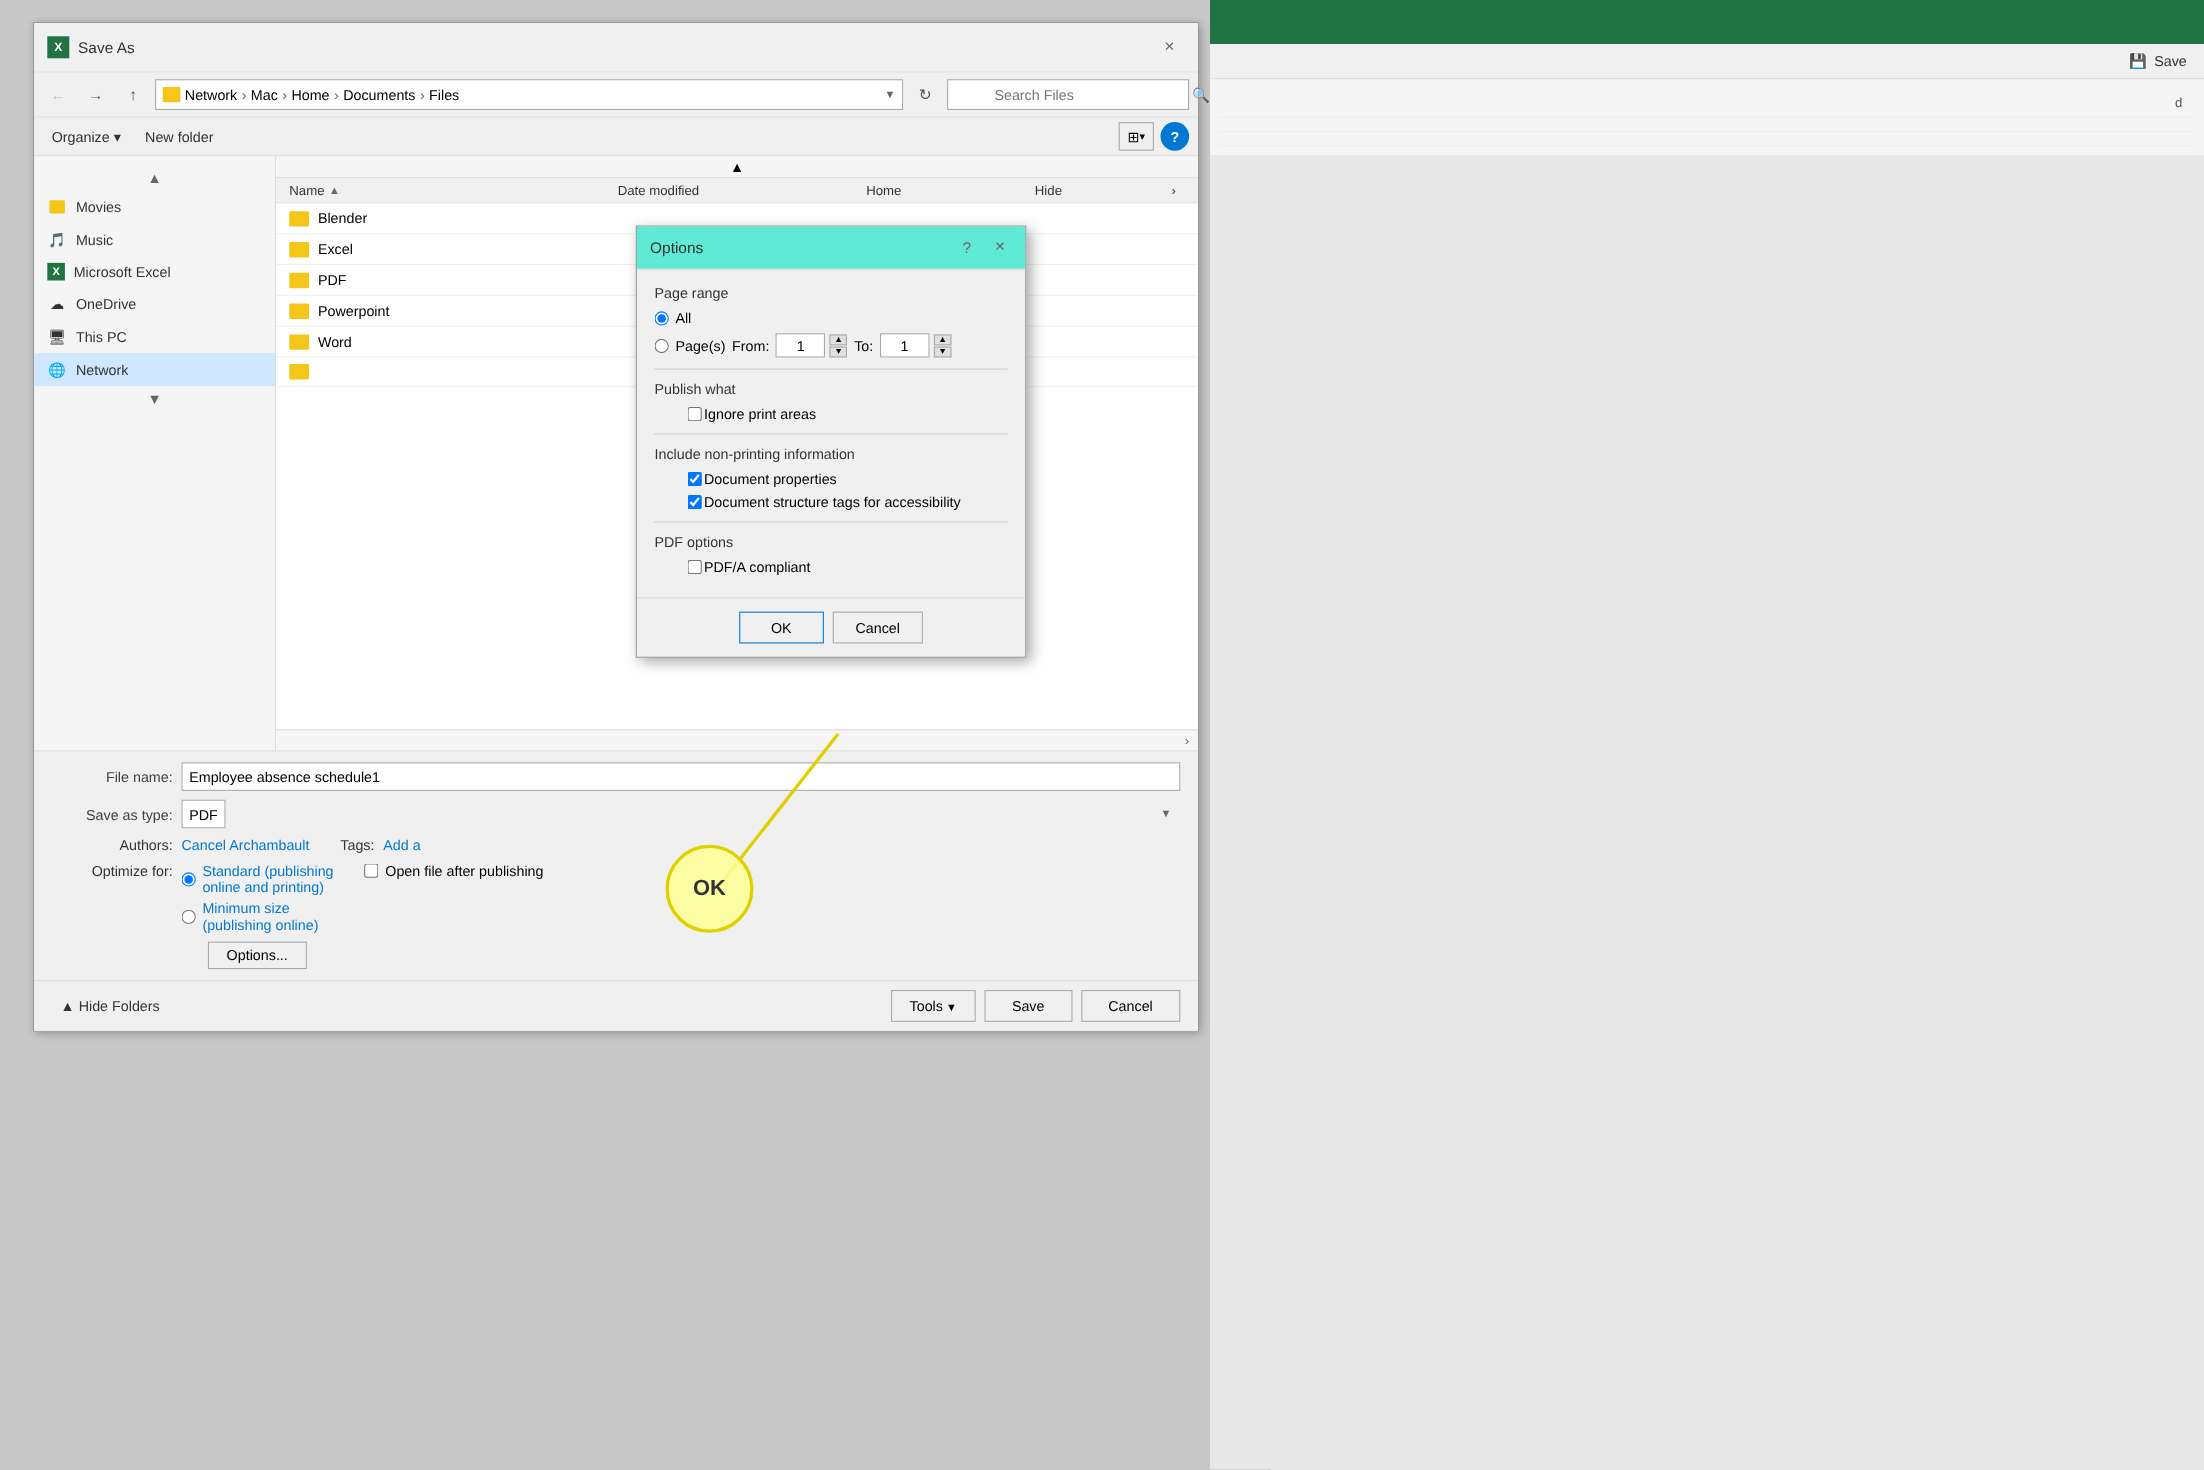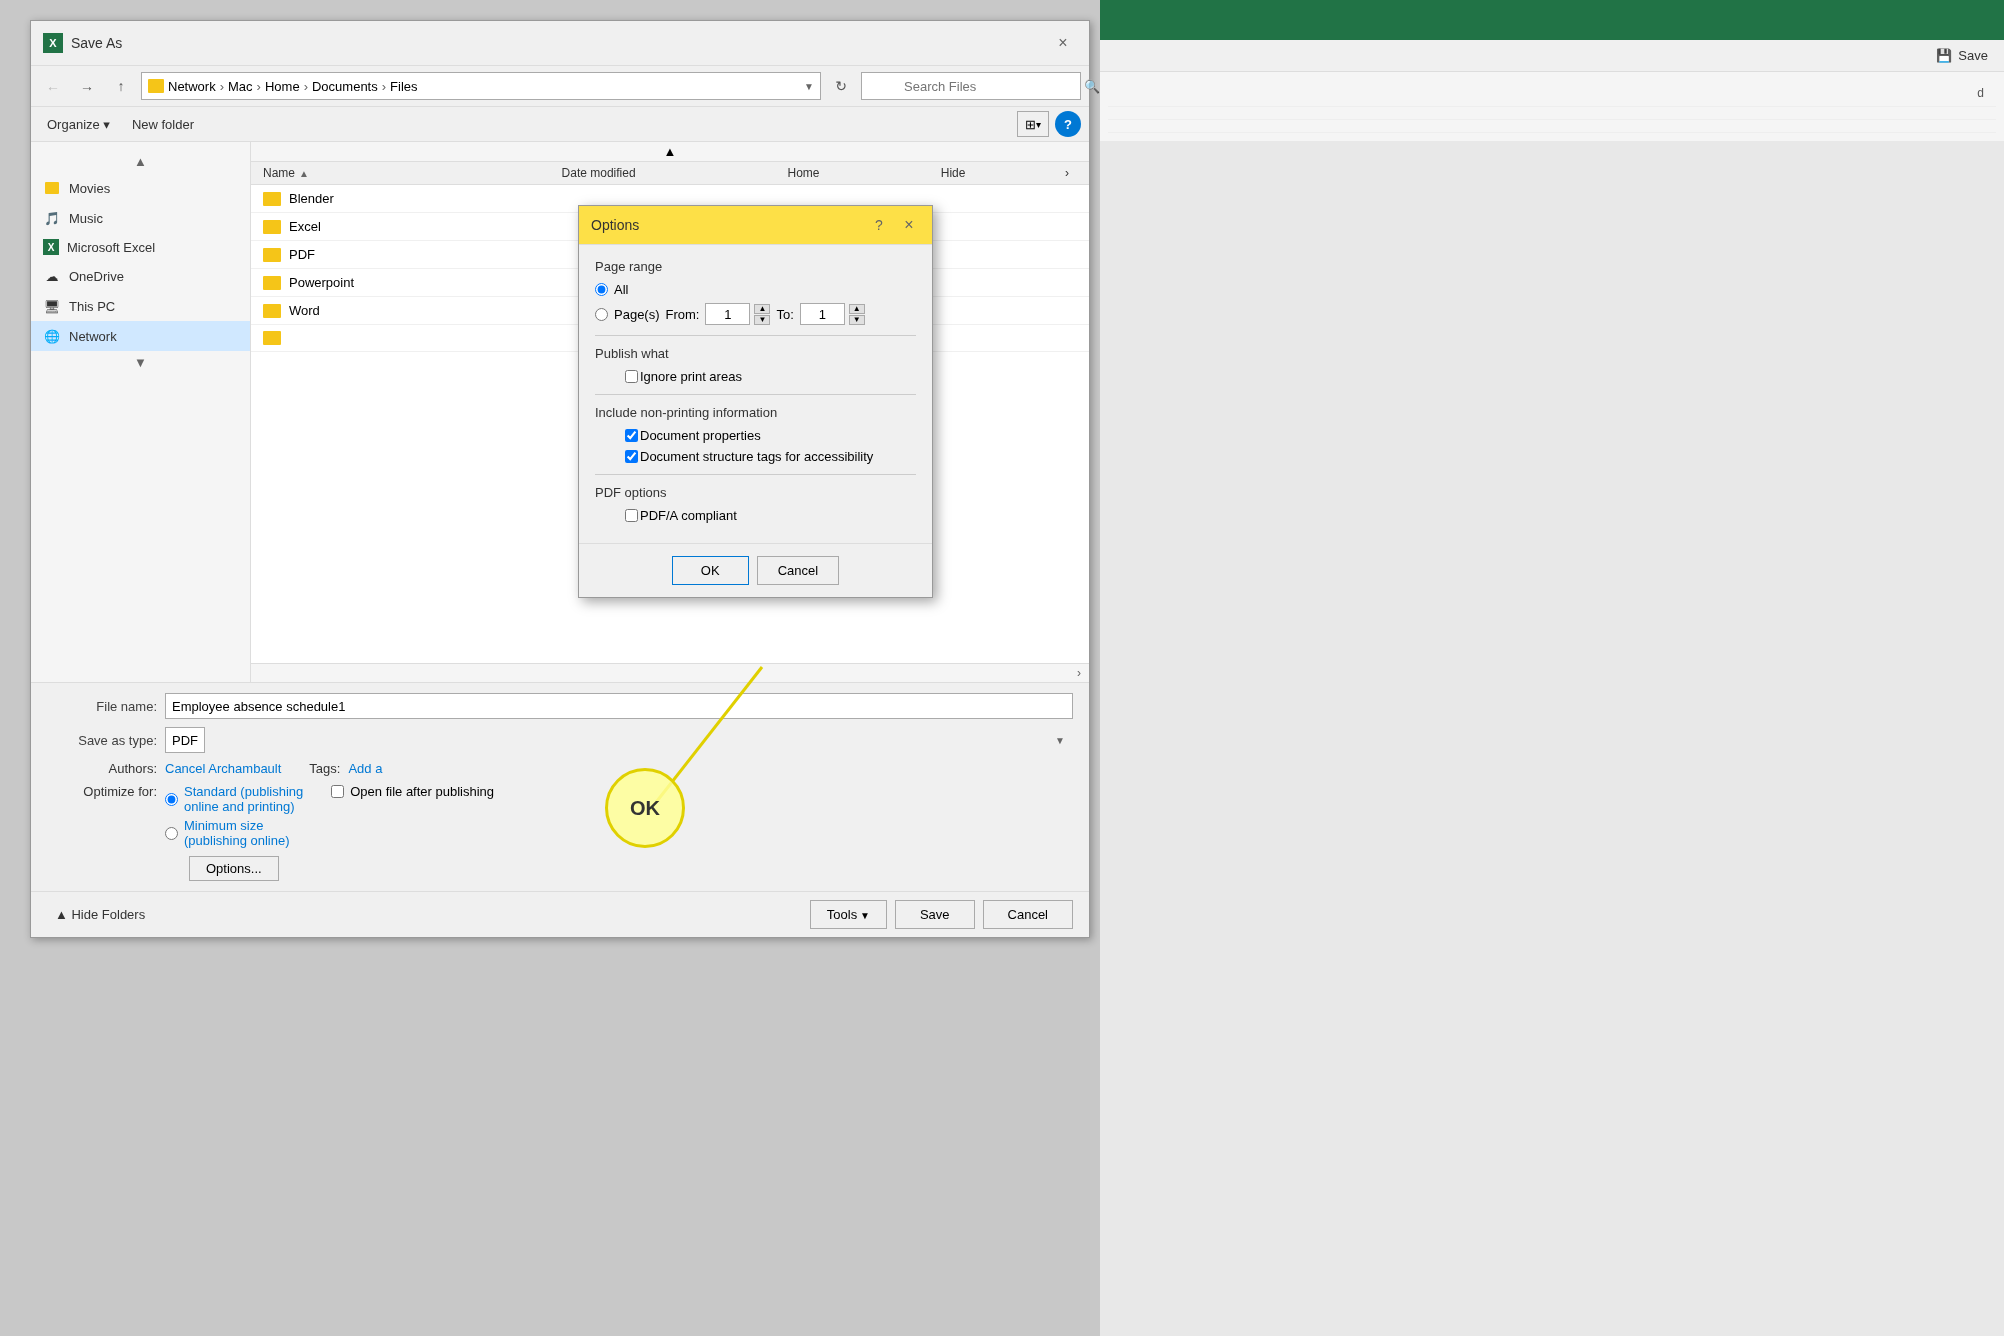--- a/index.html
+++ b/index.html
@@ -429,21 +429,21 @@
       top: 205px;
       left: 578px;
       width: 355px;
       background: #f0f0f0;
       border: 1px solid #999;
       box-shadow: 4px 4px 12px rgba(0,0,0,0.35);
       z-index: 100;
     }
 
     .dialog-titlebar {
-      background: #fde047;
+      background: #5eead4;
       padding: 8px 12px;
       display: flex;
       align-items: center;
       justify-content: space-between;
       border-bottom: 1px solid #ddd;
     }
 
     .dialog-title {
       font-size: 14px;
       color: #333;

